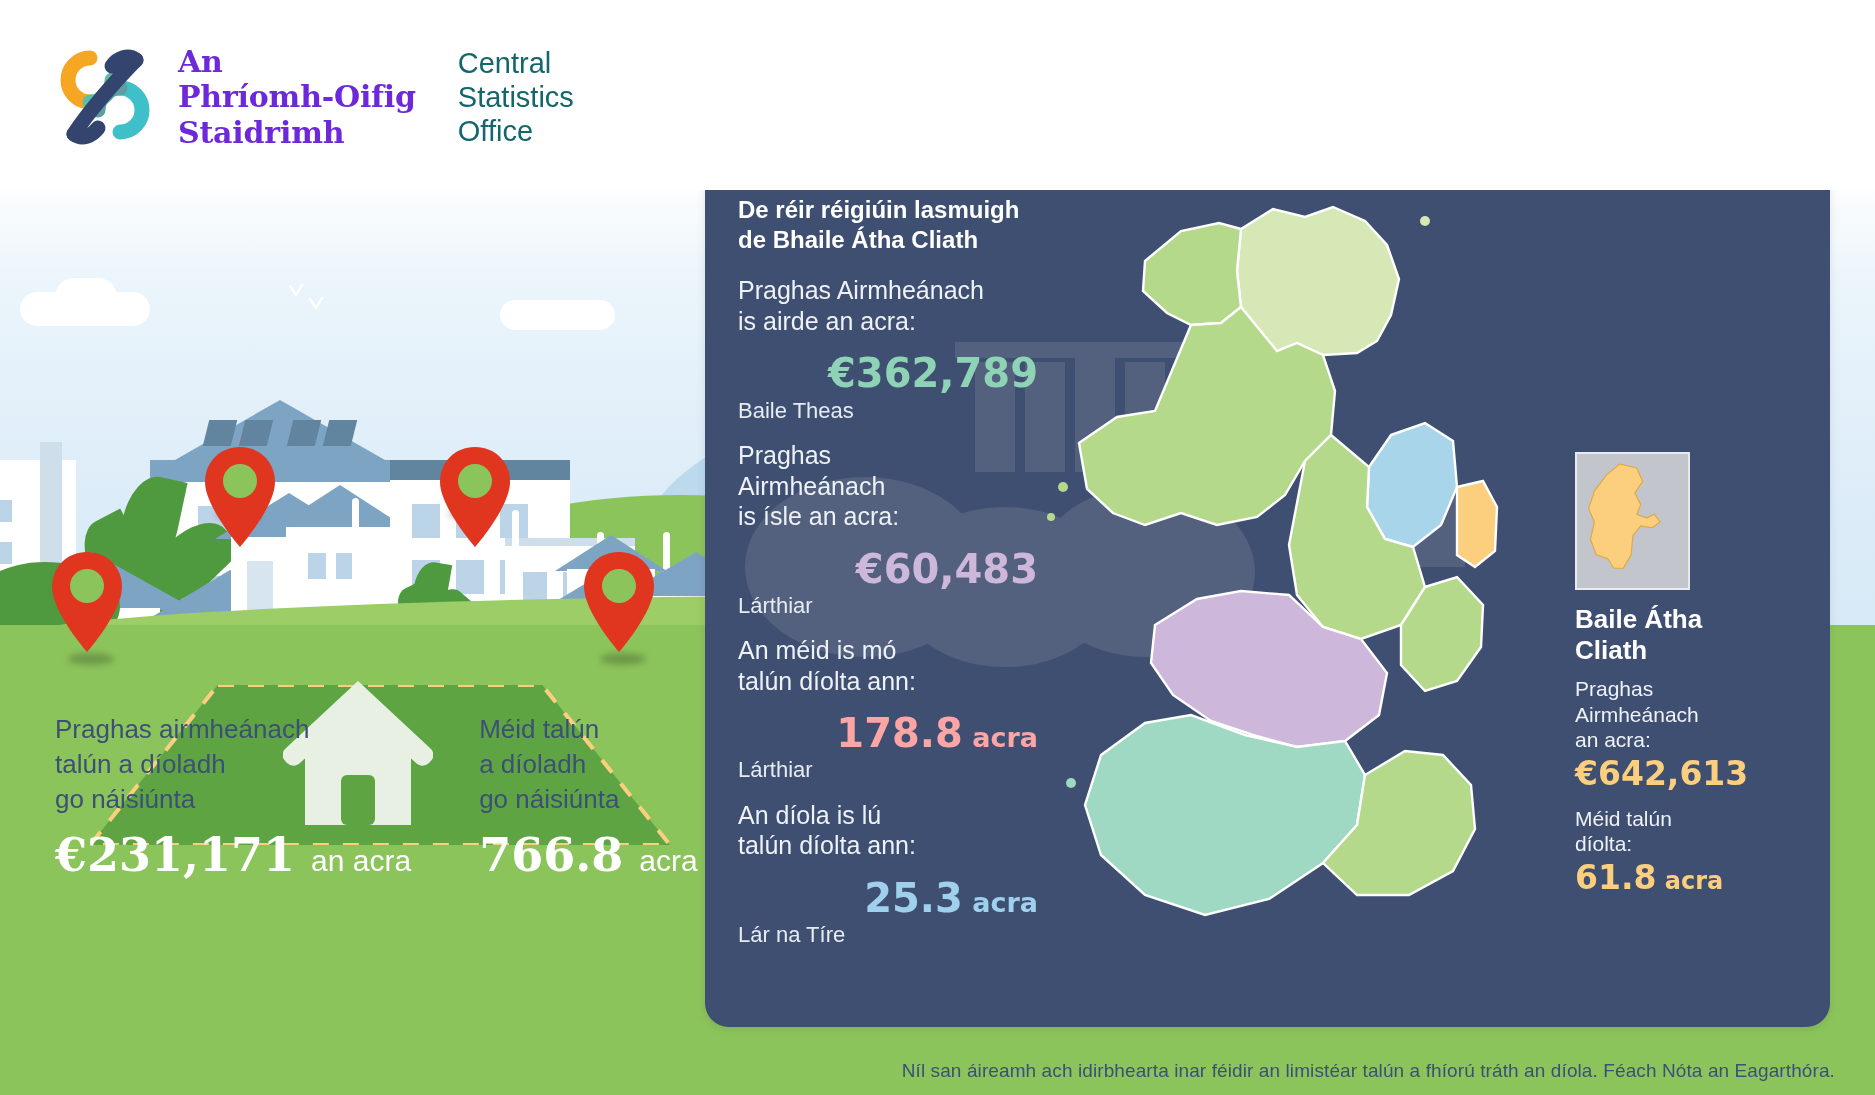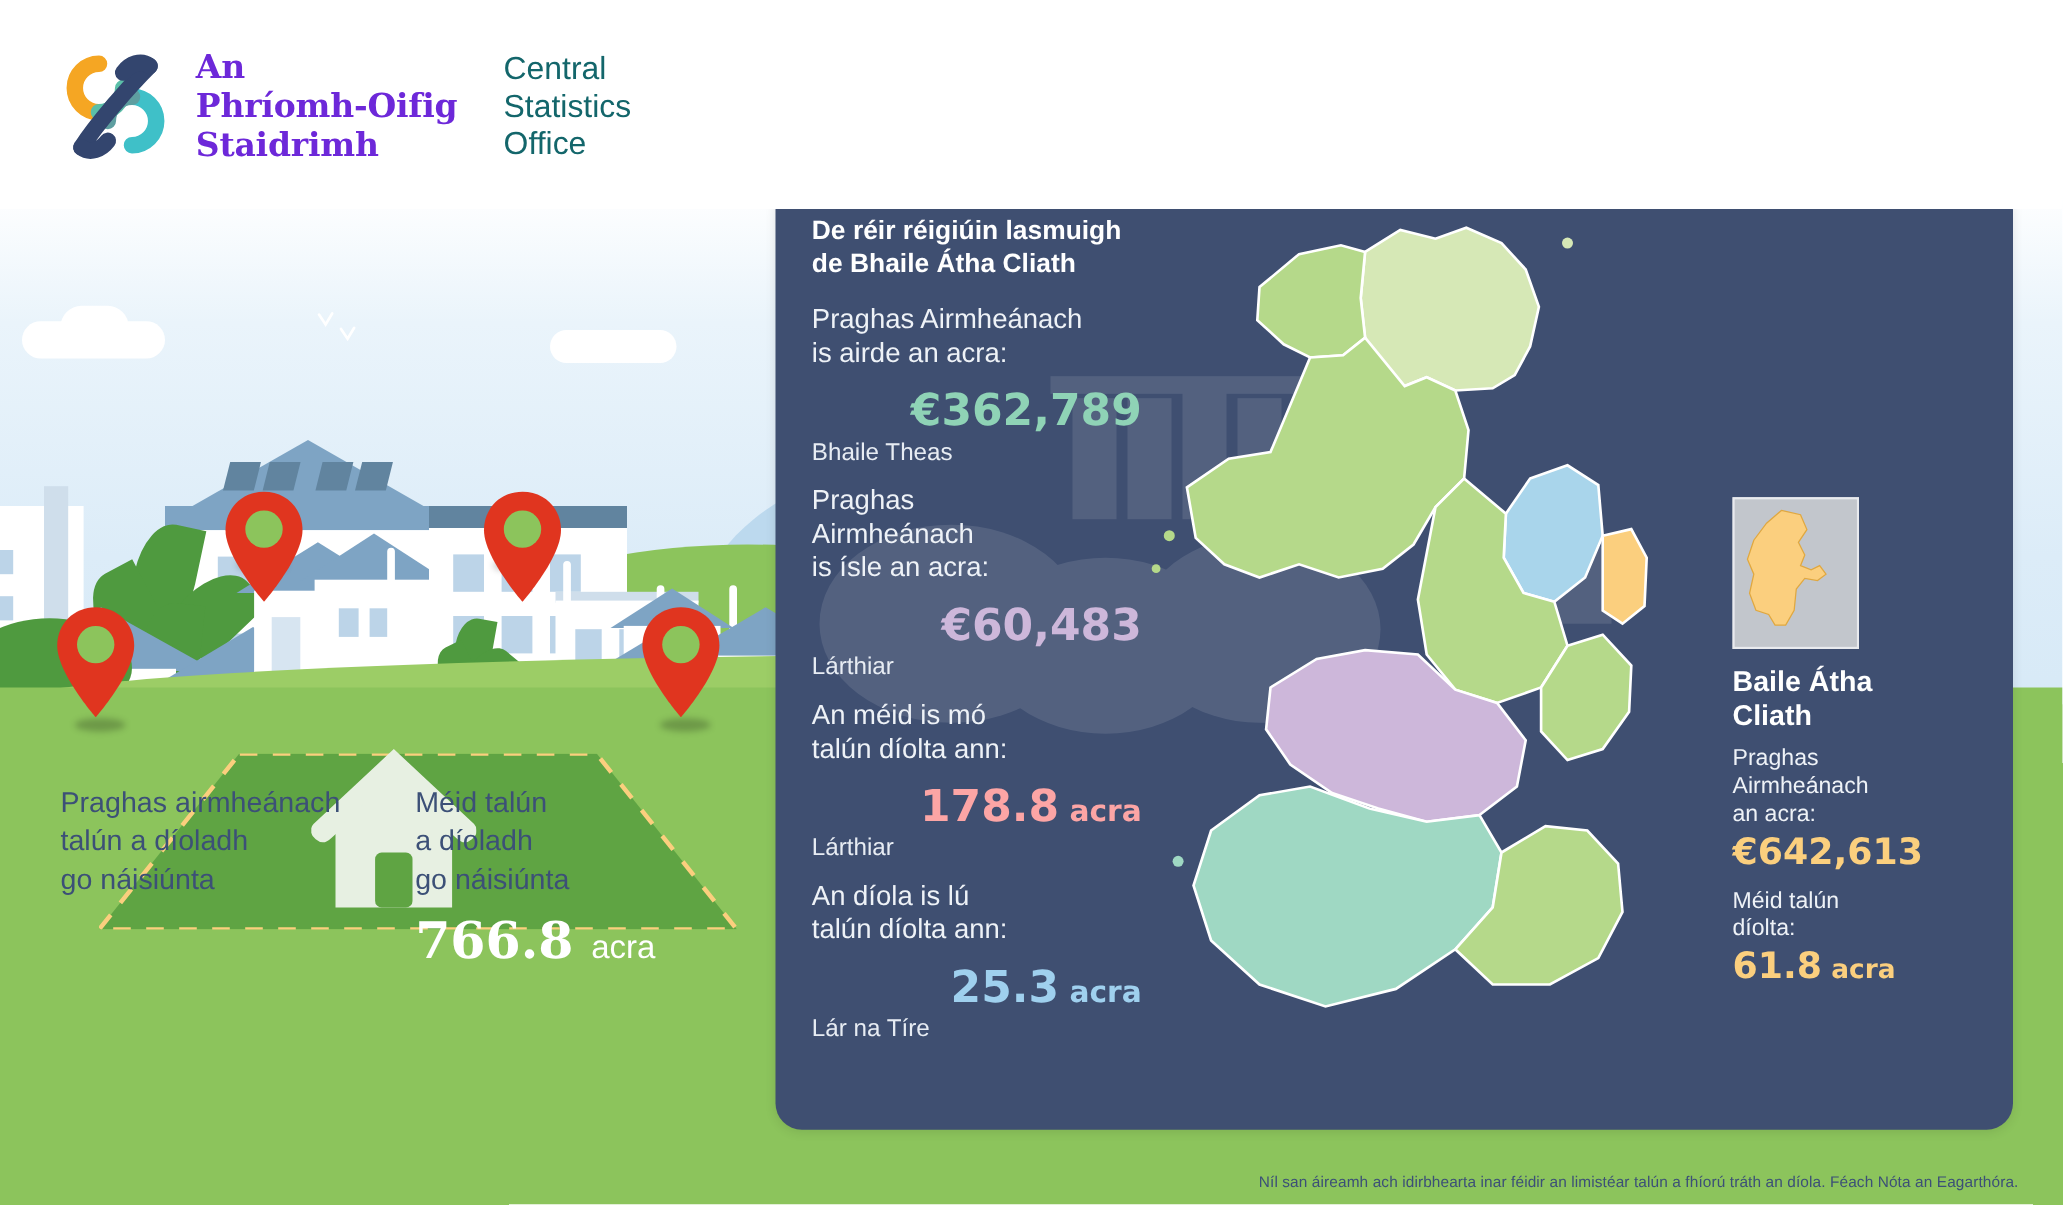--- a/index.html
+++ b/index.html
@@ -175,21 +175,21 @@
   .db-label { color:#eef2f7; font-size:21px; line-height:1.2; font-weight:300; white-space:pre-line; }
   .db-value {
     color:#fbcf7e; font-family:"DejaVu Sans", sans-serif;
     font-weight:bold; font-size:33px; line-height:1.3; margin:1px 0 10px;
   }
   .db-value .u { font-size:24px; }
 
   
   #footnote {
     position:absolute; right:40px; bottom:13px; z-index:50;
-    color:#3c5077; font-size:14px; letter-spacing:0.1px;
+    color:#3c5077; font-size:19px; letter-spacing:0.1px;
   }
 </style>
 </head>
 <body>
 
 <div id="scene">
   <div id="sky"></div>
 
   <div class="hill-far" style="left:640px;top:215px;width:760px;height:165px;"></div>
   <div class="hill-far" style="left:1180px;top:258px;width:560px;height:120px;opacity:.75;"></div>
@@ -375,20 +375,21 @@
     <path d="M37 2 C17 2 2 17 2 37 C2 62 37 102 37 102 C37 102 72 62 72 37 C72 17 57 2 37 2 Z" fill="#e0351f"></path>
     <circle cx="37" cy="36" r="17" fill="#8cc45c"></circle>
   </svg>
 </div>
 
 <div id="stats">
   <div>
     <div class="stat-label">Praghas airmheánach
 talún a díoladh
 go náisiúnta</div>
+    <div class="stat-value"><span>€231,171</span> <span class="unit">an acra</span></div>
   </div>
   <div>
     <div class="stat-label">Méid talún
 a díoladh
 go náisiúnta</div>
     <div class="stat-value"><span>766.8</span> <span class="unit">acra</span></div>
   </div>
 </div>
 
 <div id="panel">
@@ -407,21 +408,21 @@
   </svg>
 
   <div id="panel-text">
     <div id="panel-heading">De réir réigiúin lasmuigh
 de Bhaile Átha Cliath</div>
 
     <div class="stat-group">
       <div class="sg-label">Praghas Airmheánach
 is airde an acra:</div>
       <div class="sg-value" style="color:#8fd3b6"><span>€362,789</span><span class="u"></span></div>
-      <div class="sg-sub">Bhaile Theas</div>
+      <div class="sg-sub">Baile Theas</div>
     </div>
 
     <div class="stat-group">
       <div class="sg-label">Praghas
 Airmheánach
 is ísle an acra:</div>
       <div class="sg-value" style="color:#cdb7da"><span>€60,483</span><span class="u"></span></div>
       <div class="sg-sub">Lárthiar</div>
     </div>
 

